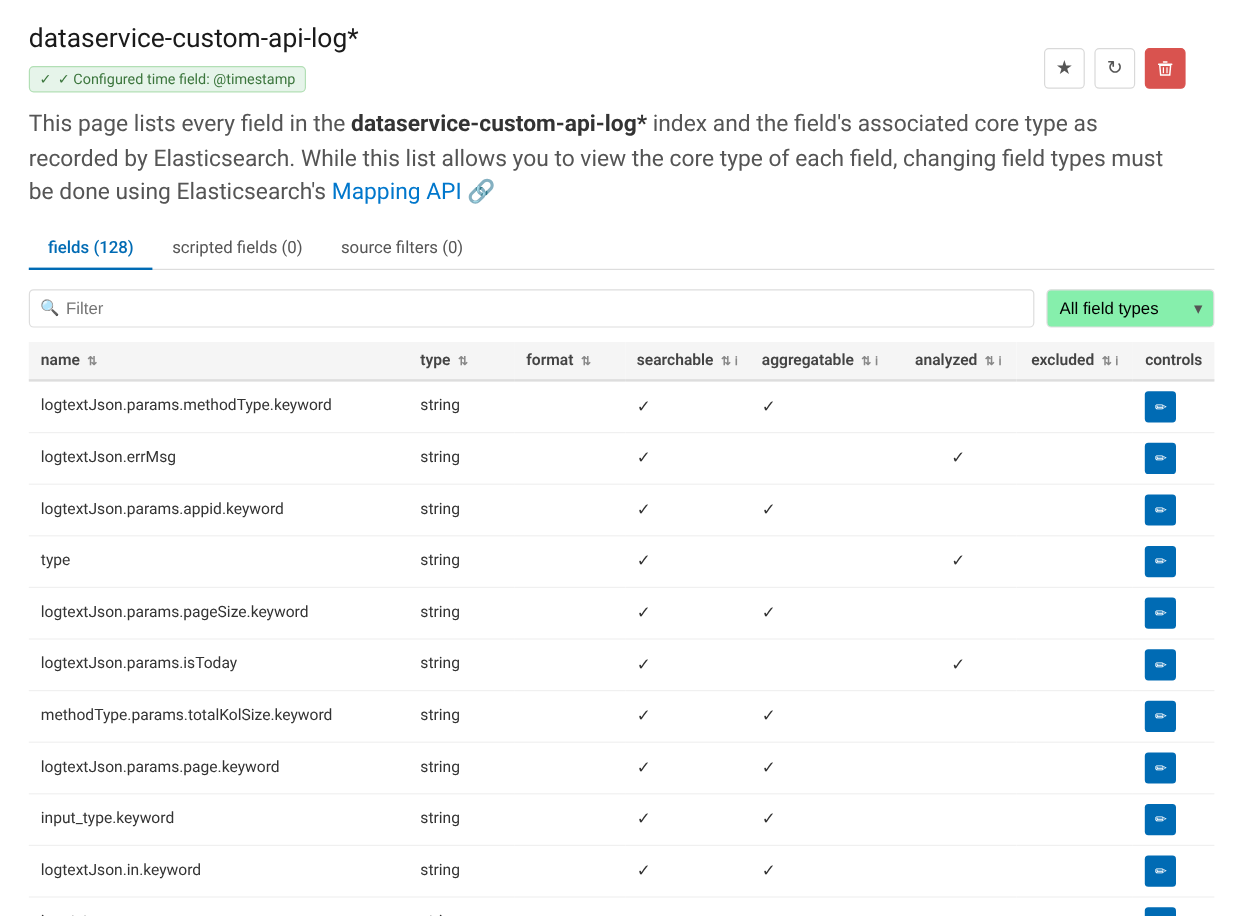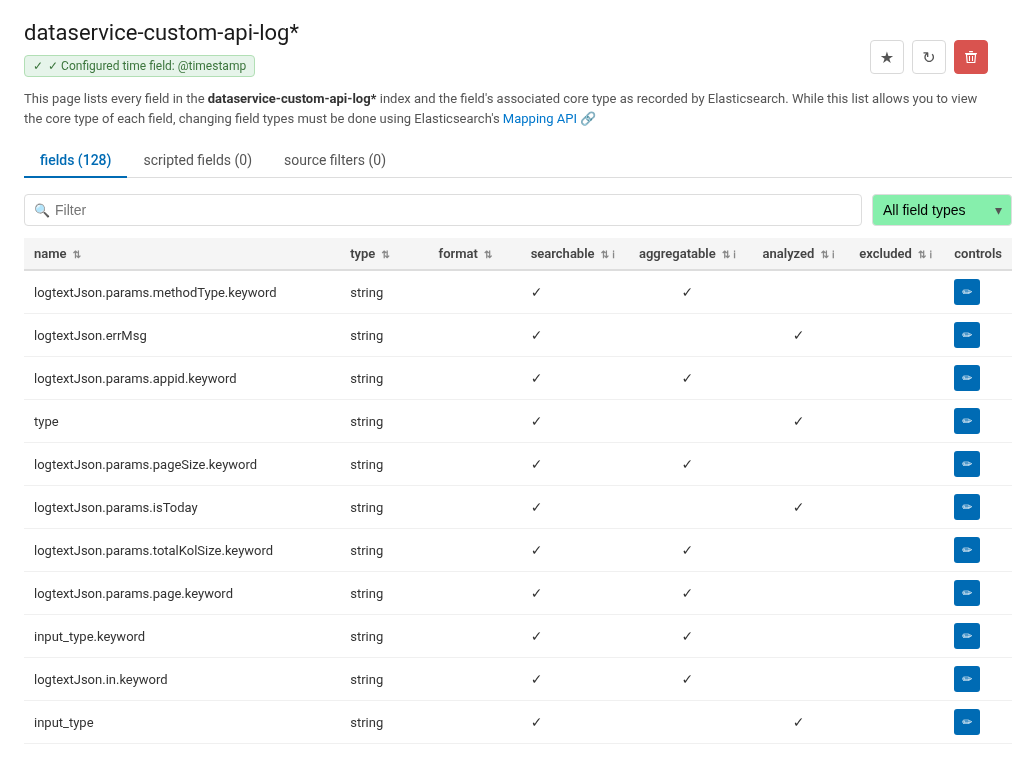--- a/index.html
+++ b/index.html
@@ -47,21 +47,21 @@
       gap: 5px;
       background: #e6f4ea;
       color: #3c763d;
       border: 1px solid #b2dfb5;
       border-radius: 4px;
       padding: 3px 8px;
       font-size: 12px;
       margin-bottom: 12px;
     }
     .description {
-      font-size: 13px;
+      font-size: 19px;
       color: #555;
       line-height: 1.5;
       margin-bottom: 16px;
       max-width: 960px;
     }
     .description strong { color: #333; }
     .description a { color: #0077cc; text-decoration: none; }
     .tabs {
       display: flex;
       border-bottom: 1px solid #ddd;
@@ -180,21 +180,21 @@
       color: #fff;
       font-size: 12px;
       display: flex;
       align-items: center;
       justify-content: center;
     }
     .col-name { width: 34%; }
     .col-type { width: 10%; }
     .col-format { width: 10%; }
     .col-searchable { width: 10%; text-align: left; }
-    .col-aggregatable { width: 13%; text-align: center; }
+    .col-aggregatable { width: 13%; text-align: left; }
     .col-analyzed { width: 10%; text-align: center; }
     .col-excluded { width: 10%; text-align: center; }
     .col-controls { width: 5%; text-align: center; }
     .relative { position: relative; }
   </style>
 </head>
 <body>
 
 
 
@@ -342,21 +342,21 @@
     <td class="col-format"></td>
     <td class="col-searchable"><span class="check-mark">✓</span></td>
     <td class="col-aggregatable"></td>
     <td class="col-analyzed"><span class="check-mark">✓</span></td>
     <td class="col-excluded"></td>
     <td class="col-controls">
       <button class="edit-btn" title="Edit">✏</button>
     </td>
   </tr>
       <tr>
-    <td class="col-name">logtextJson.params.totalKolSize.keyword</td>
+    <td class="col-name">methodType.params.totalKolSize.keyword</td>
     <td class="col-type">string</td>
     <td class="col-format"></td>
     <td class="col-searchable"><span class="check-mark">✓</span></td>
     <td class="col-aggregatable"><span class="check-mark">✓</span></td>
     <td class="col-analyzed"></td>
     <td class="col-excluded"></td>
     <td class="col-controls">
       <button class="edit-btn" title="Edit">✏</button>
     </td>
   </tr>

